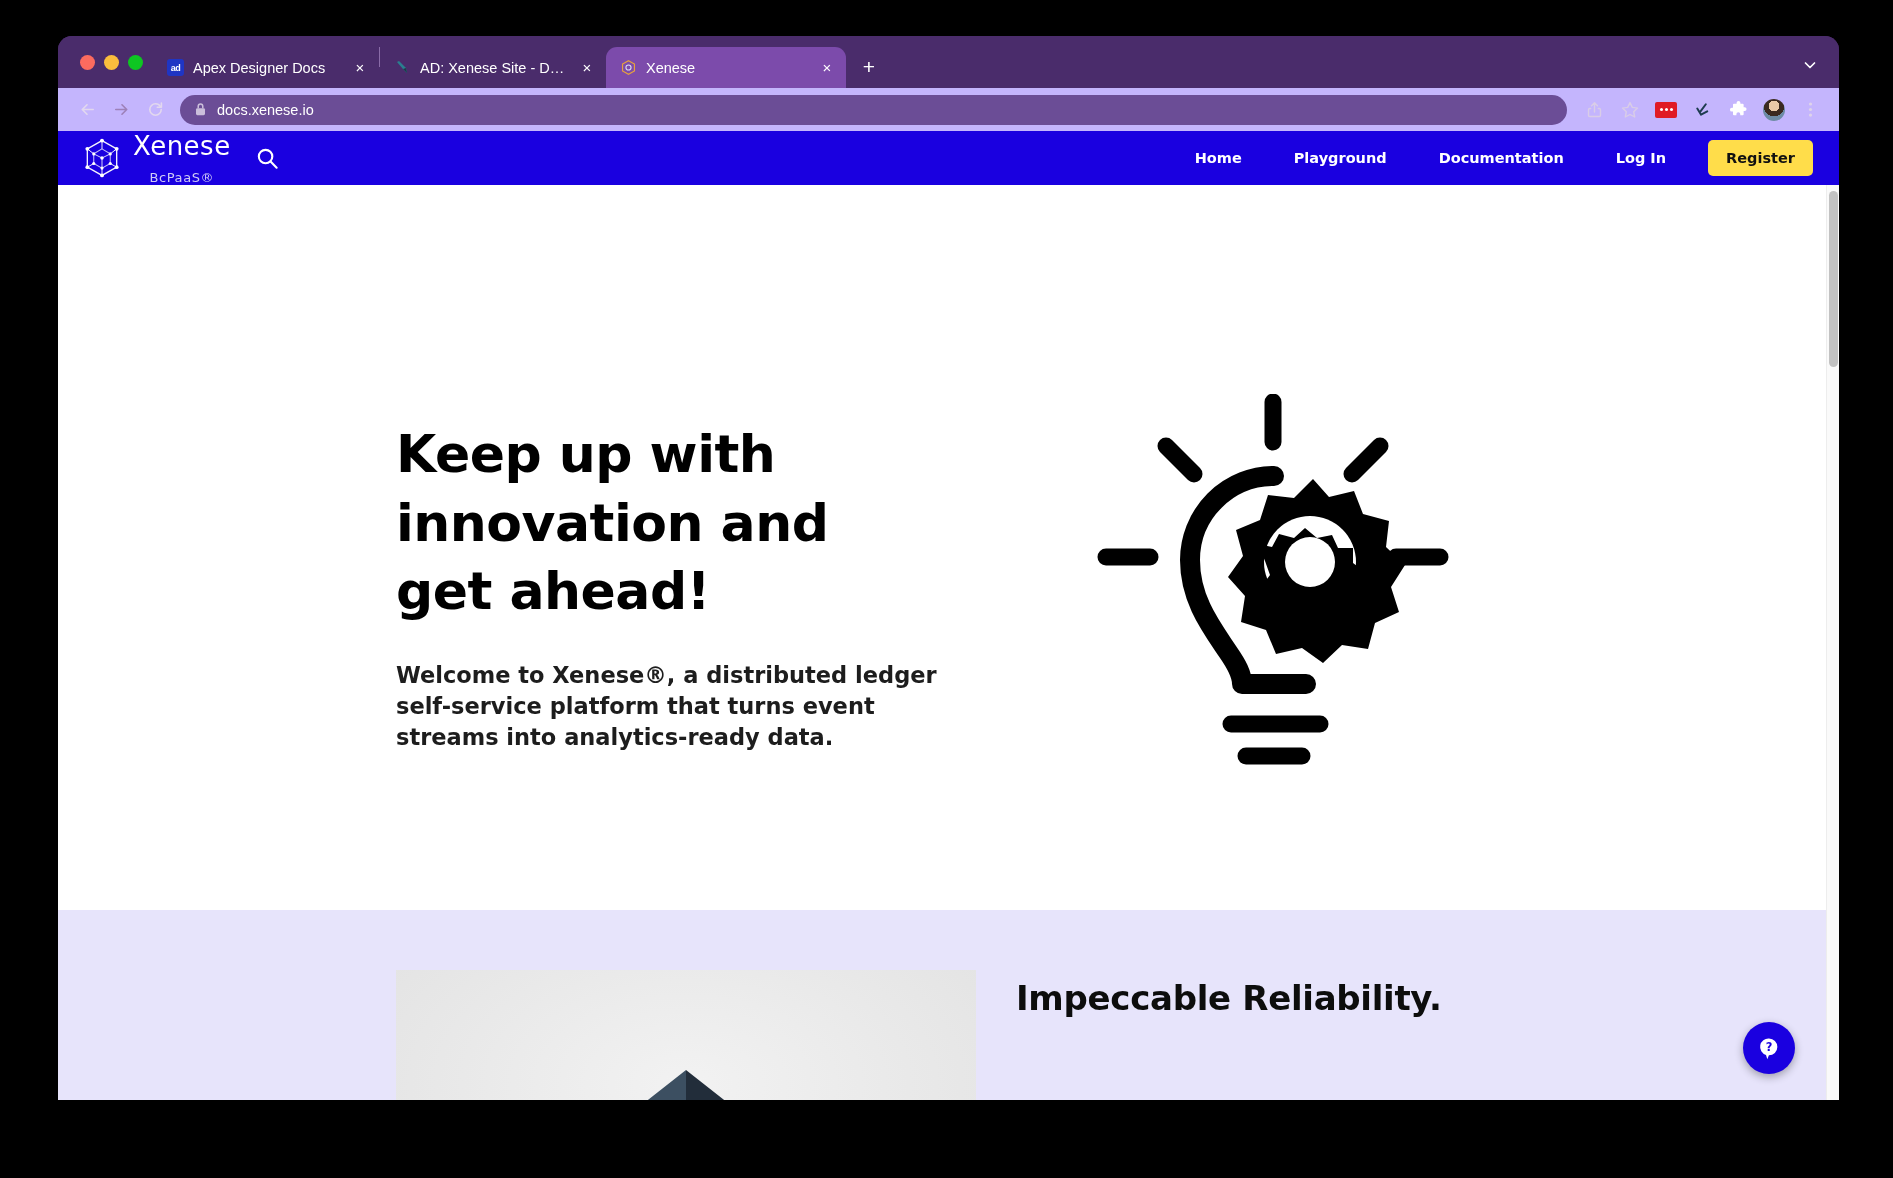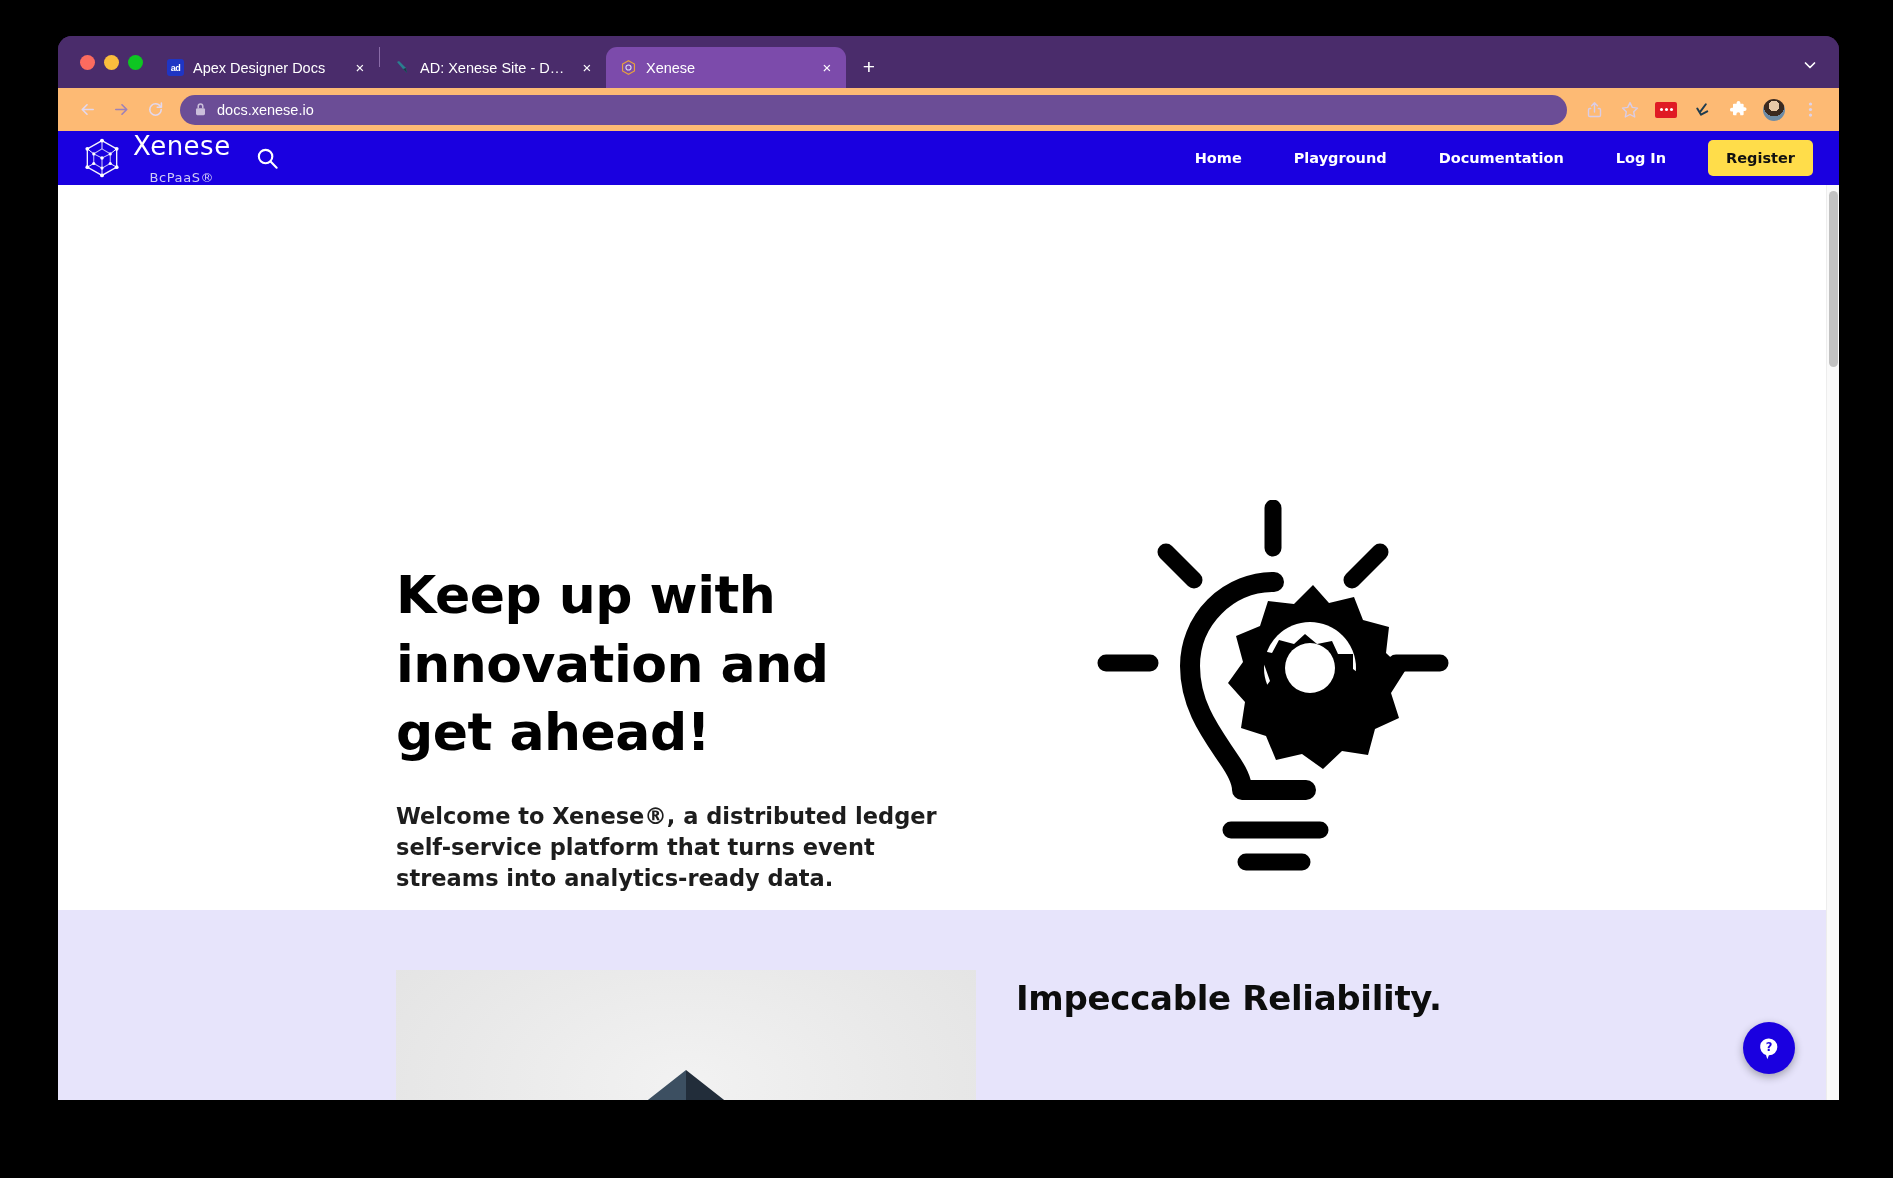--- a/index.html
+++ b/index.html
@@ -109,21 +109,21 @@
     right: 18px;
     bottom: 12px;
     width: 22px; height: 22px;
     display: flex; align-items: center; justify-content: center;
     color: #ffffff;
   }
 
   
   #toolbar {
     height: 43px;
-    background: #fdba74;
+    background: #c4b5fd;
     display: flex;
     align-items: center;
     padding: 16px 14px;
     gap: 4px;
     flex: 0 0 auto;
   }
   .tb-icon {
     width: 30px; height: 30px;
     display: flex; align-items: center; justify-content: center;
     color: #ddd2ea;
@@ -235,22 +235,22 @@
     flex: 1 1 auto;
     position: relative;
     overflow: hidden;
   }
 
   
   #hero {
     background: #ffffff;
     height: 725px;
     display: flex;
-    align-items: flex-end;
-    padding: 78px 0 16px 0;
+    align-items: center;
+    padding: 78px 0 0 0;
   }
   #hero-text { width: 660px; margin-left: 338px; }
   #hero-heading {
     font-size: 52px;
     font-weight: bold;
     color: #000000;
     line-height: 1.32;
     letter-spacing: -0.5px;
     max-width: 470px;
     font-family: "DejaVu Sans", sans-serif;

